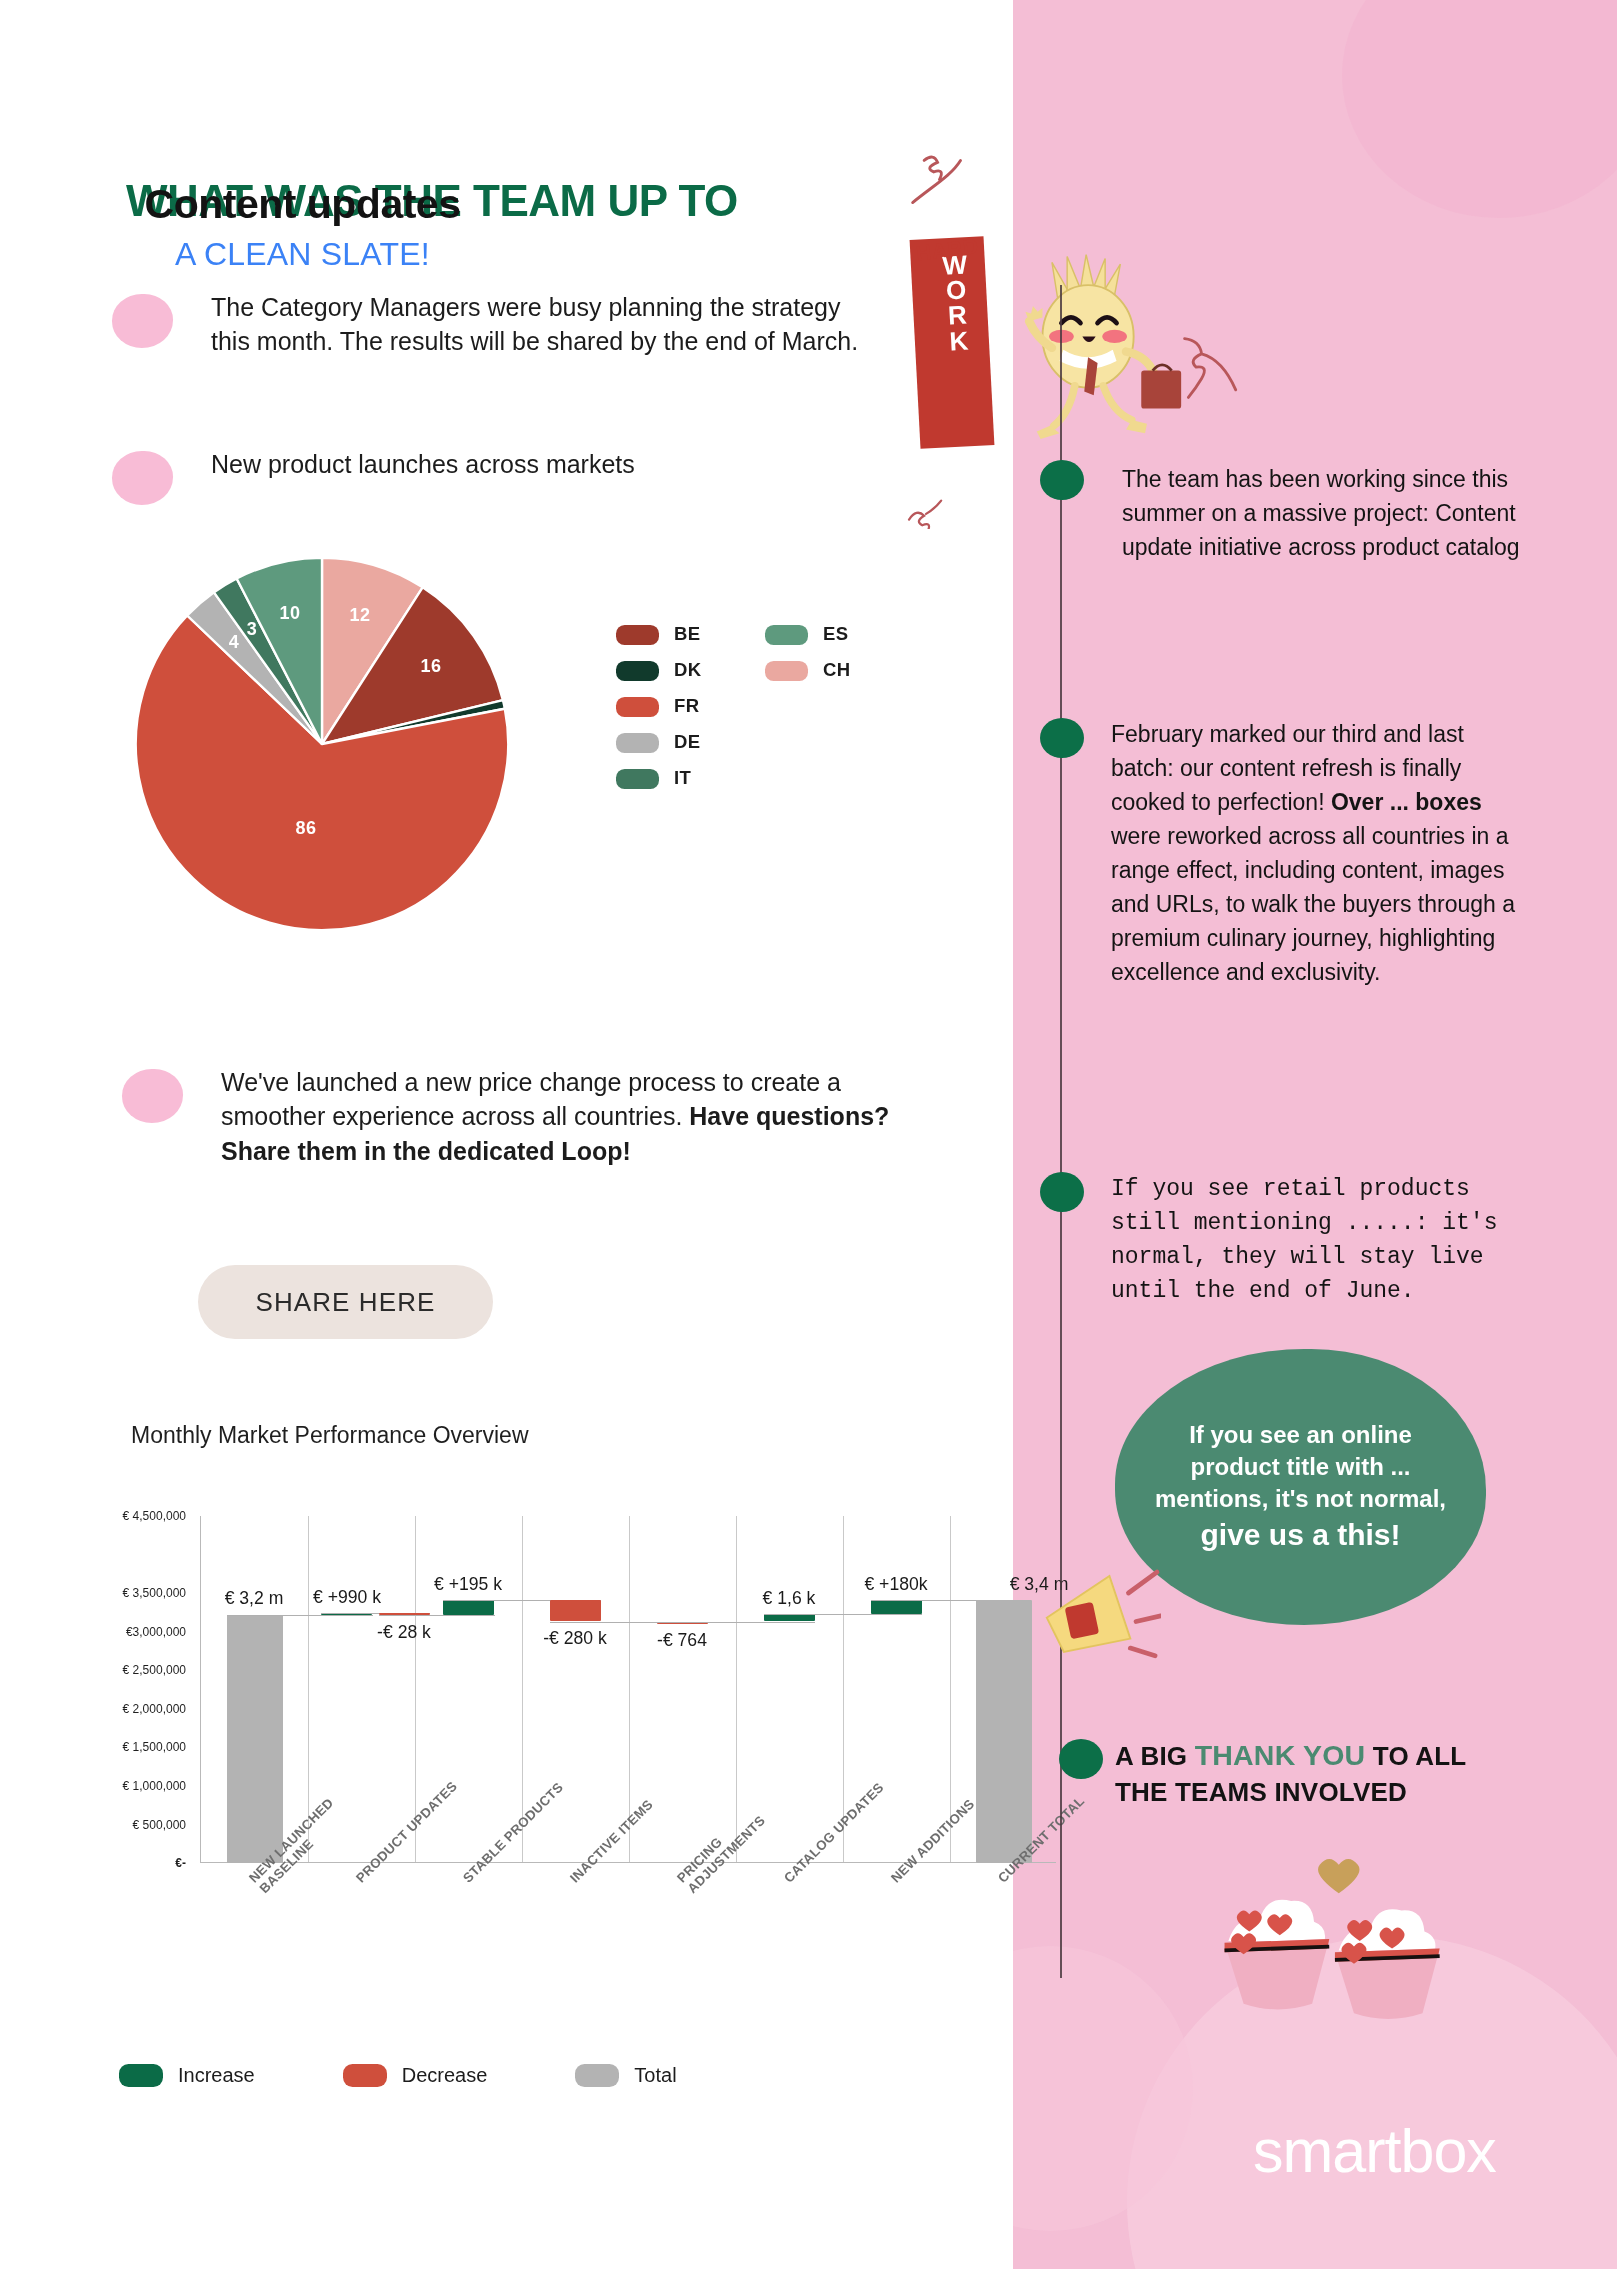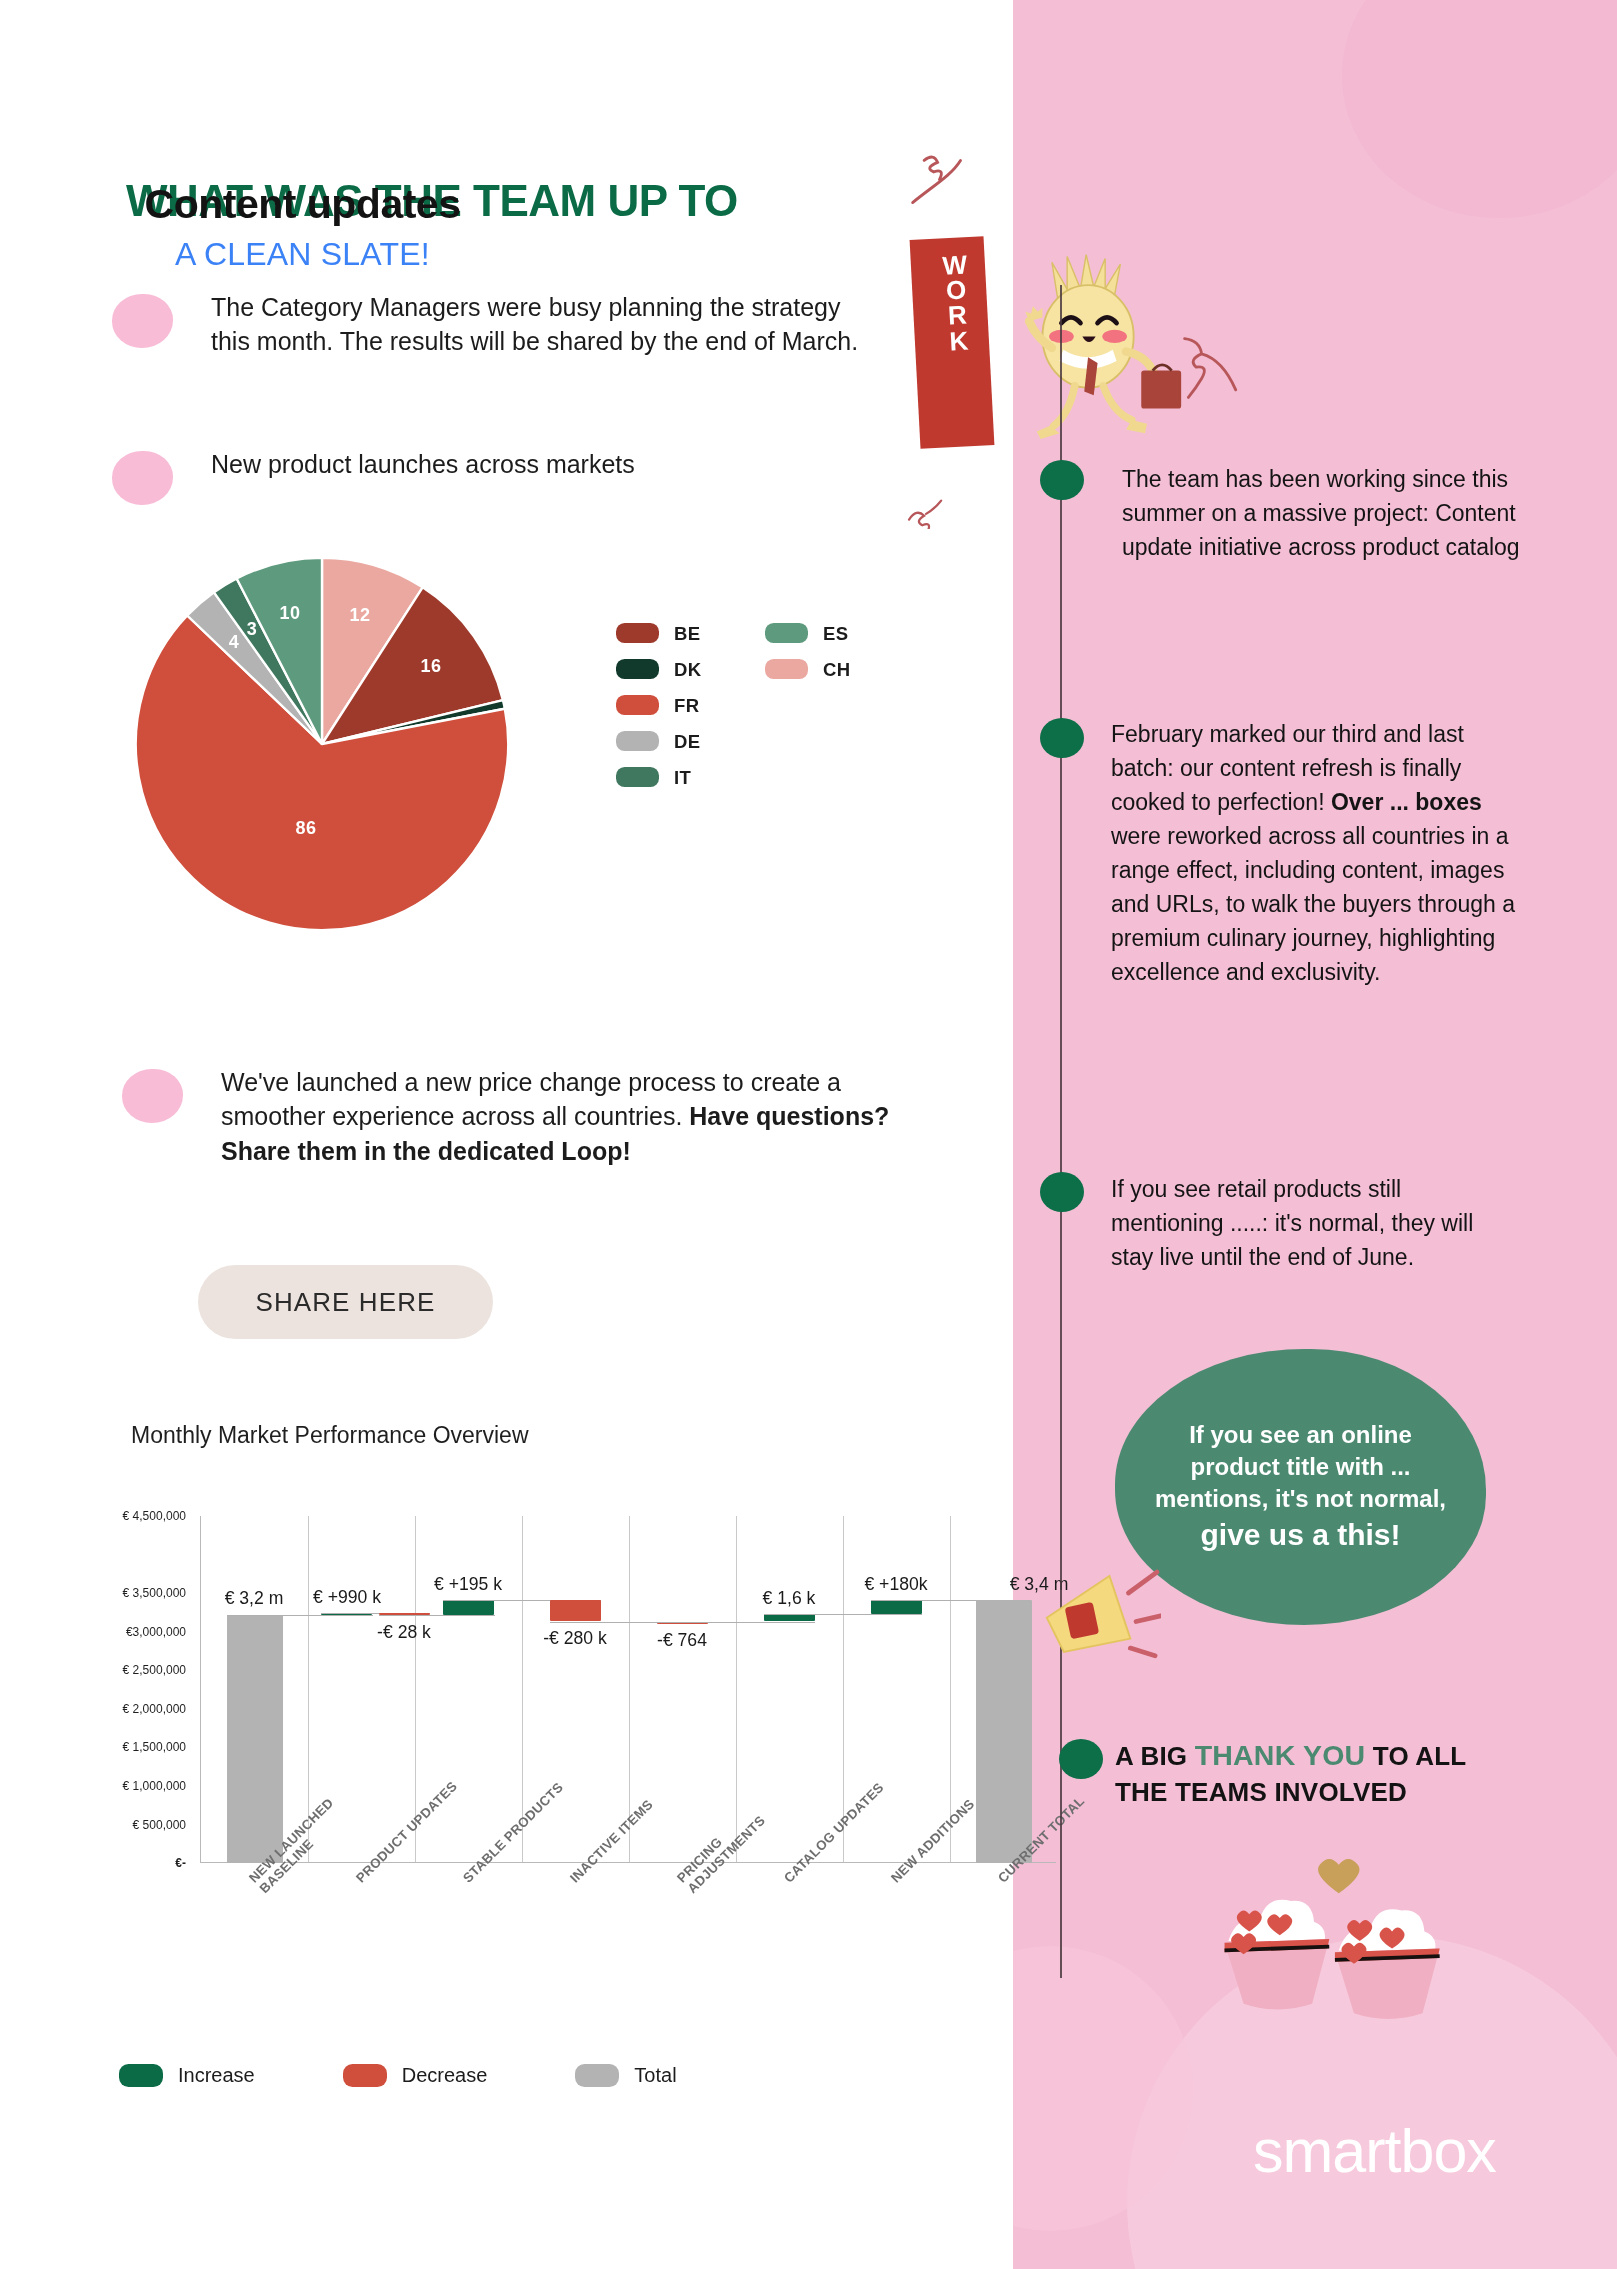--- a/index.html
+++ b/index.html
@@ -88,21 +88,21 @@
   #pie-legend {
     position: absolute;
     left: 616px; top: 616px;
     width: 285px;
     display: grid;
     grid-template-columns: 124px 124px;
     grid-auto-rows: 36px;
     column-gap: 25px;
     align-items: center;
   }
-  .leg-item { display: flex; align-items: flex-start; }
+  .leg-item { display: flex; align-items: flex-end; }
   .leg-swatch {
     width: 43px; height: 20px; border-radius: 8.6px;
     flex: 0 0 auto;
   }
   .leg-label {
     margin-left: 15px;
     font-size: 18.5px;
     font-weight: 600;
     color: #1c1c1c;
     letter-spacing: 0.4px;
@@ -549,21 +549,21 @@
 
   <div class="tl-dot" style="left:1040px; top:460px;"></div>
   <div class="tl-text" style="left:1122px; top:462px;">The  team has been working since this summer on a massive project: Content update initiative across product catalog</div>
 
   <div class="tl-dot" style="left:1040px; top:718px;"></div>
   <div class="tl-text" style="left:1111px; top:717px;">
     <span>February marked our third and last batch: our content refresh is finally cooked to perfection! </span><b>Over ... boxes</b><span> were reworked across all countries in a range effect, including content, images and URLs, to walk the buyers through a premium culinary journey, highlighting excellence and exclusivity.</span>
   </div>
 
   <div class="tl-dot" style="left:1040px; top:1172px;"></div>
-  <div class="tl-text" style="left:1111px; top:1172px;">If you see retail products still mentioning .....: it's normal, they will stay live until the end of June.</div>
+  <div class="tl-text" style="left:1111px; top:1172px;font-family:Liberation Mono, monospace;">If you see retail products still mentioning .....: it's normal, they will stay live until the end of June.</div>
 
   <div id="bubble">
     <div id="bubble-text">
       <span>If you see an online product title with ... mentions, it's not normal, </span><span class="big">give us a this!</span>
     </div>
   </div>
 
   <svg id="megaphone" width="124" height="114" viewBox="0 0 130 120">
     <path d="M10 66 L76 22 L98 88 L28 102 Z" fill="#f5d97f" stroke="#e3c45f" stroke-width="2"></path>
     <rect x="32" y="52" width="30" height="34" rx="4" fill="#c0392f" transform="rotate(-12 47 69)"></rect>

